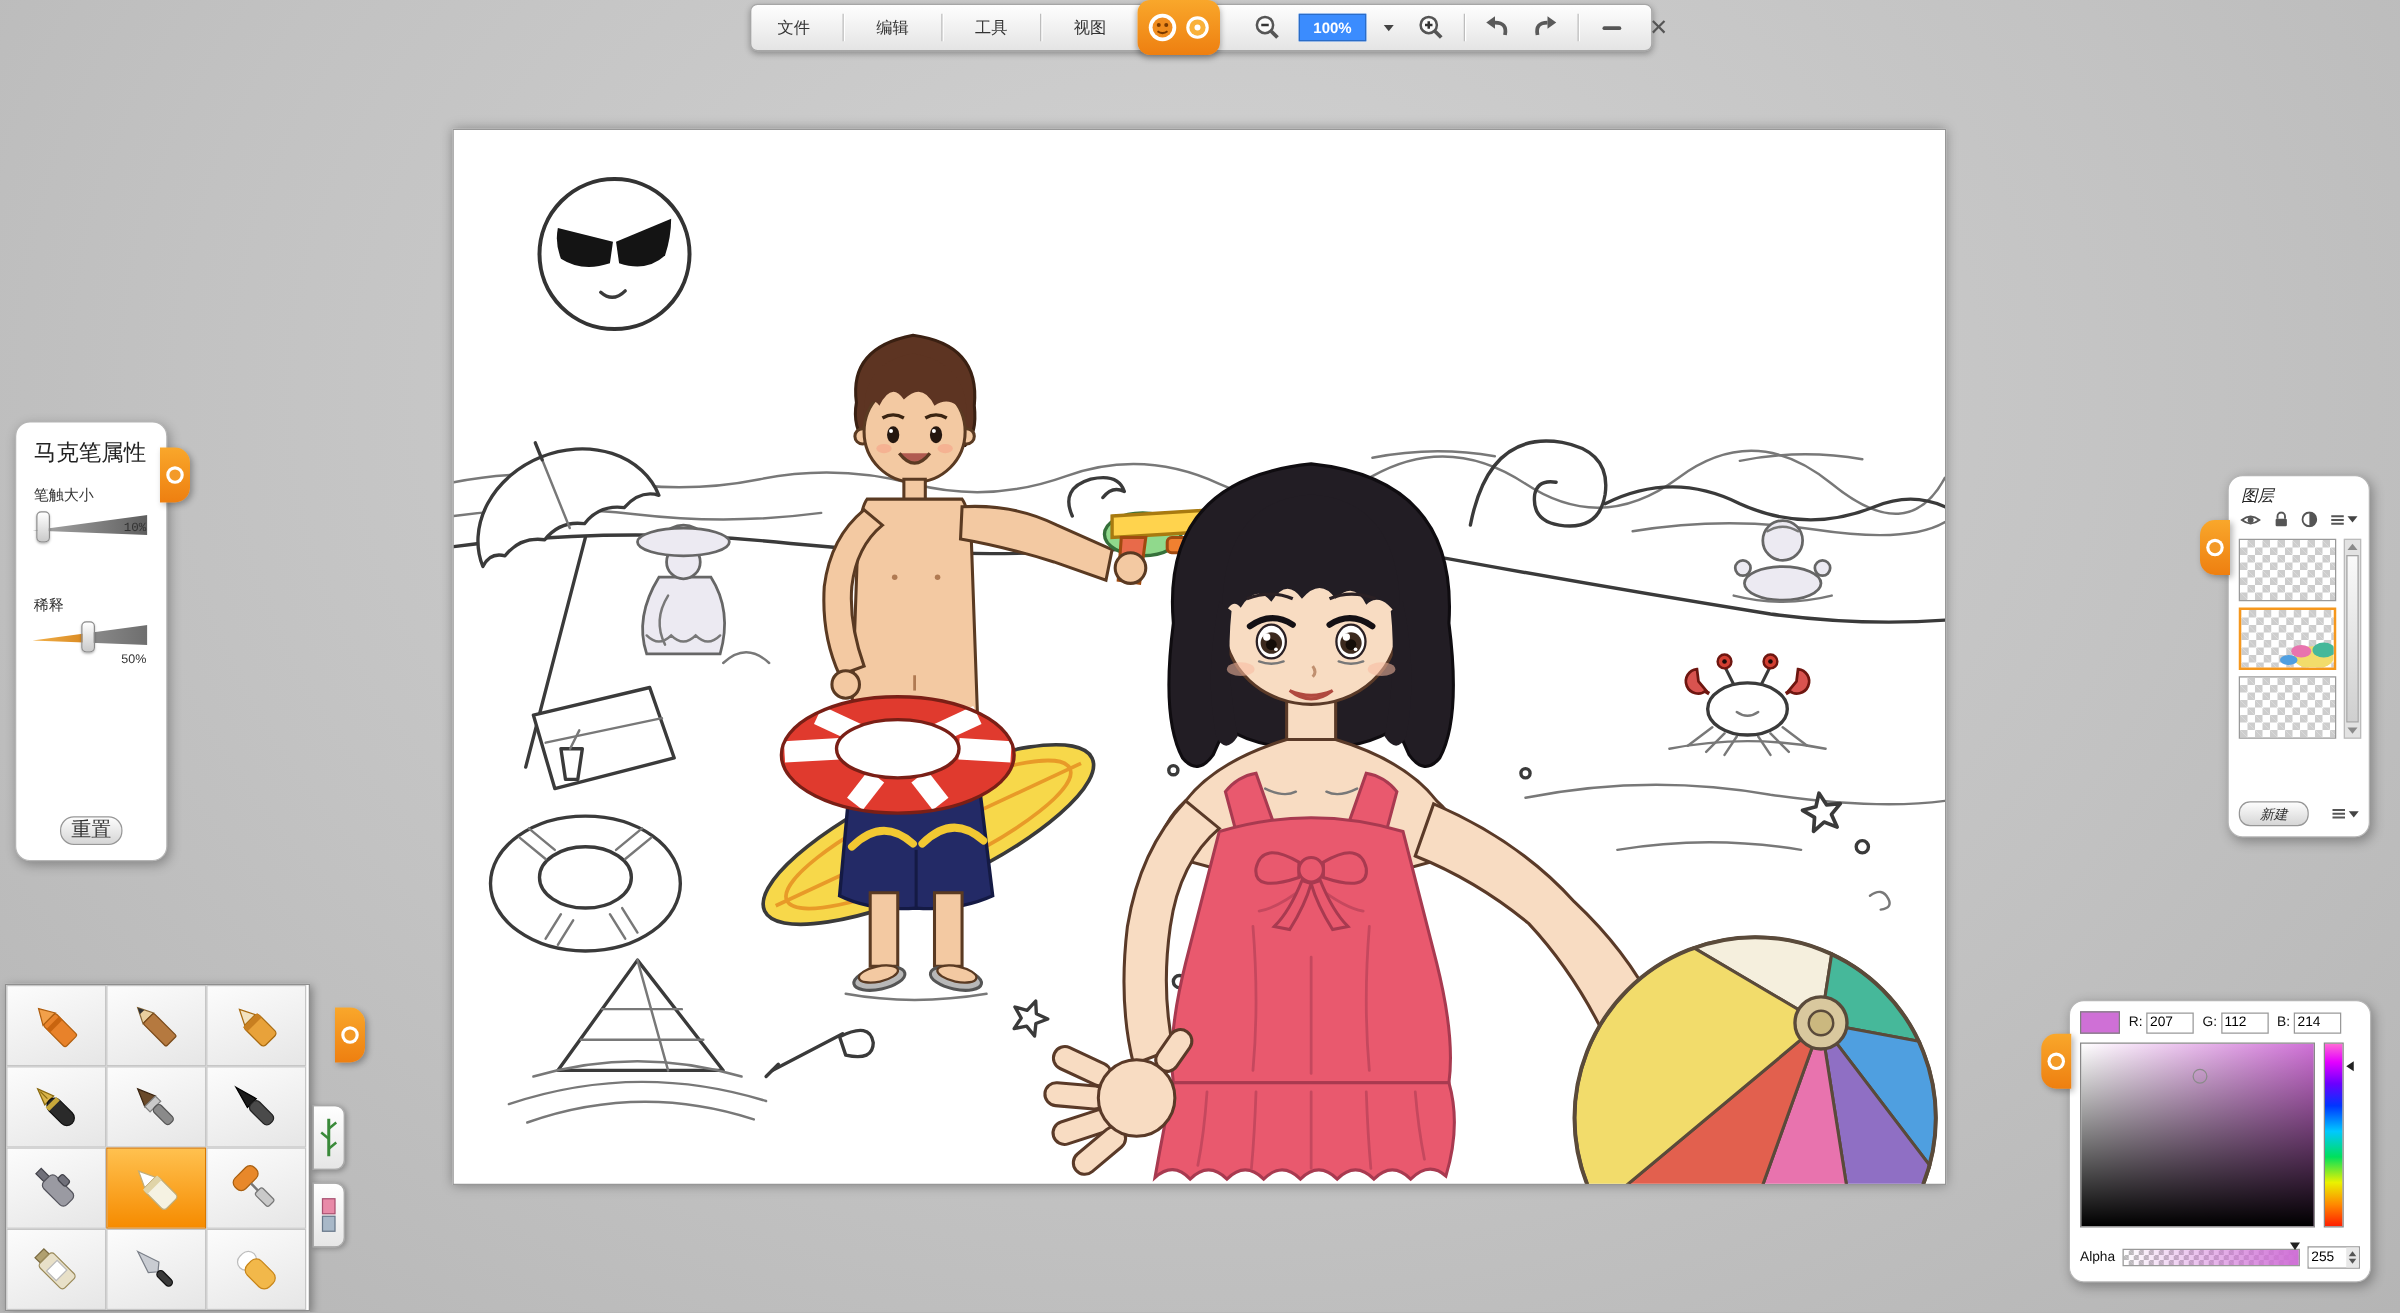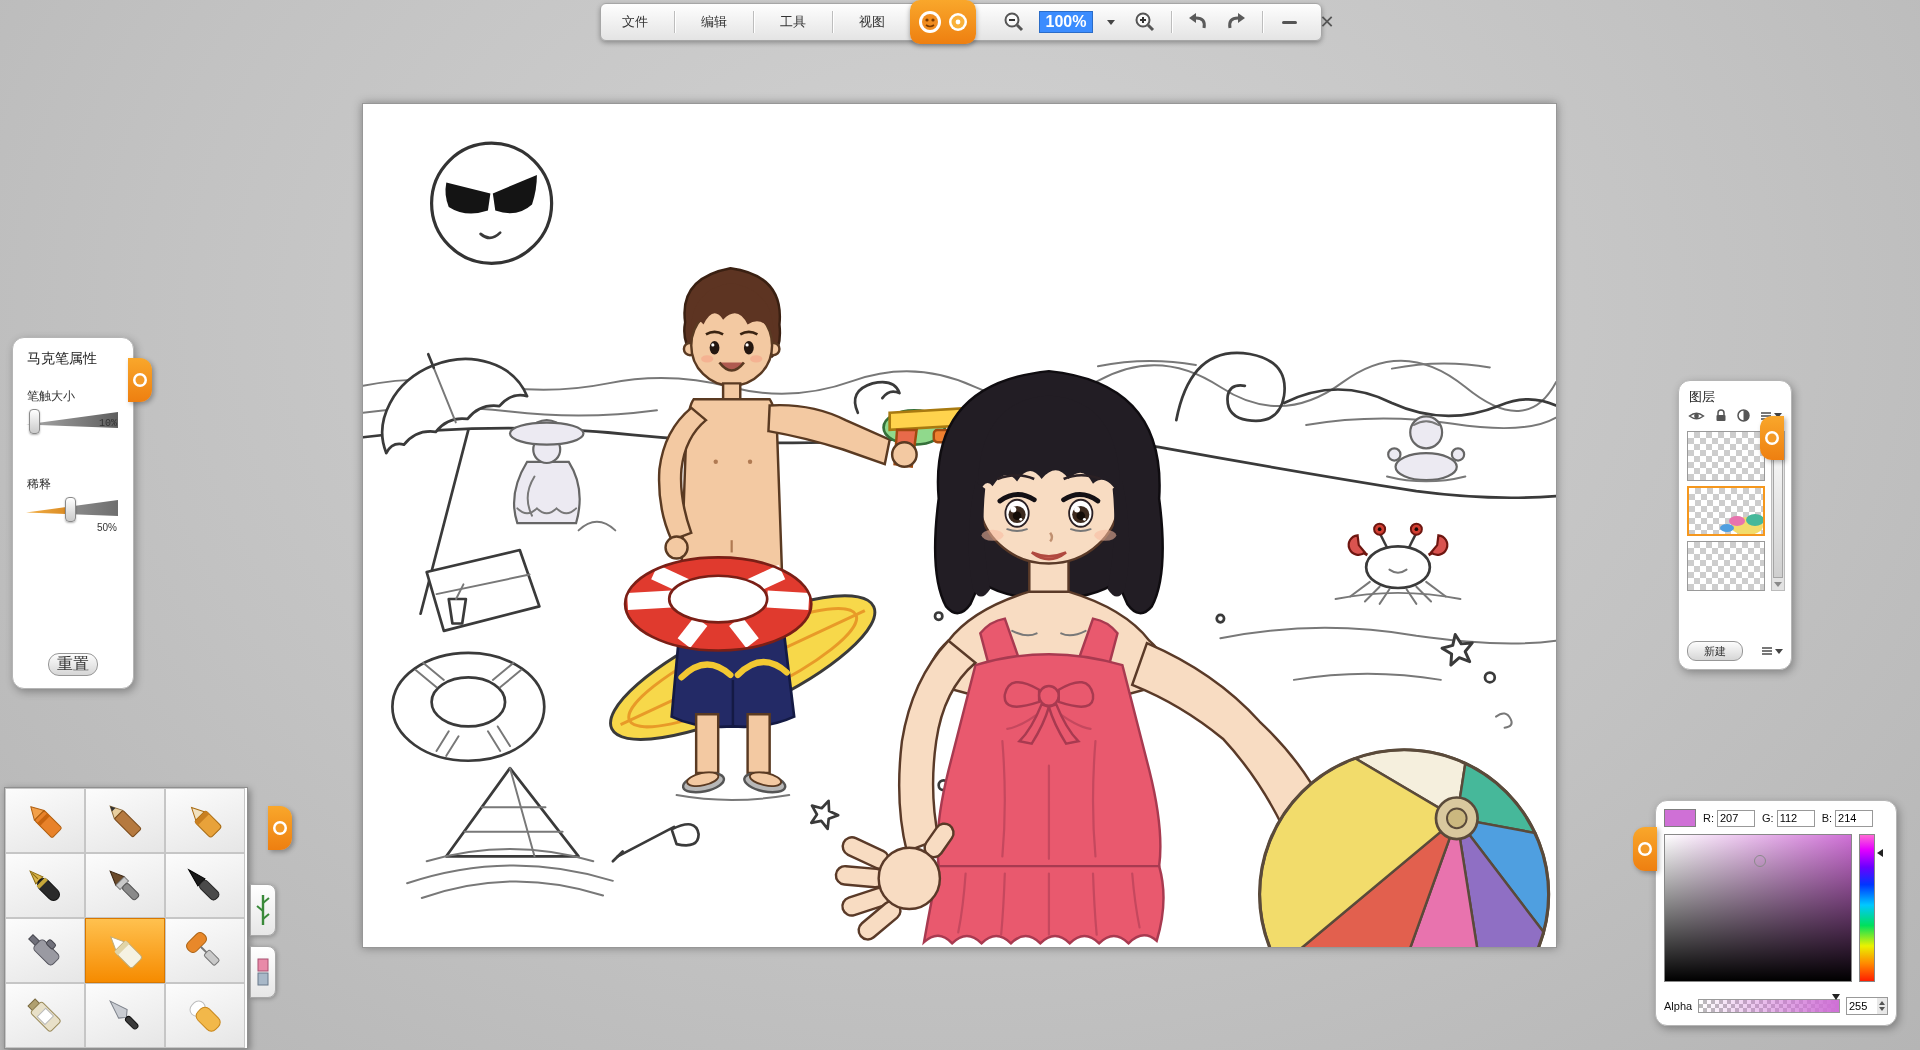--- a/index.html
+++ b/index.html
@@ -8,21 +8,21 @@
        font-family:"Liberation Sans","DejaVu Sans",sans-serif;}
 
   
   .toolbar{position:absolute;left:600px;top:3px;width:722px;height:38px;display:flex;align-items:center;
            background:linear-gradient(#fefefe,#e4e4e4);border:1px solid #a6a6a6;border-radius:6px;
            box-shadow:0 2px 5px rgba(0,0,0,.3);padding:0 8px;box-sizing:border-box;gap:12px;}
   .menu-item{padding:0 13px;font-size:13px;color:#333;height:26px;line-height:26px;white-space:nowrap;}
   .vsep{width:1px;height:22px;background:#bdbdbd;box-shadow:1px 0 0 #fff;margin:0 1px;flex:none;}
   .tb-spacer{flex:1;}
   .tb-btn{width:26px;height:26px;display:flex;align-items:center;justify-content:center;flex:none;}
-  .zoom-field{width:52px;height:20px;background:#3b8cfe;color:#fff;font-size:16px;font-weight:bold;
+  .zoom-field{width:52px;height:20px;background:#3b8cfe;color:#fff;font-size:12px;font-weight:bold;
               display:flex;align-items:center;justify-content:center;border:1px solid #2a6cc8;flex:none;}
   .caret-down{width:0;height:0;border-left:4px solid transparent;border-right:4px solid transparent;
               border-top:5px solid #444;margin:0 5px 0 2px;flex:none;}
   .min-glyph{width:15px;height:3px;background:#555;border-radius:2px;}
   .close-glyph{font-size:18px;color:#555;font-weight:bold;line-height:1;}
   .toolbar-handle{position:absolute;left:910px;top:0;width:66px;height:44px;border-radius:10px;
                   background:linear-gradient(#f9a72b,#ee7f10);box-shadow:0 2px 5px rgba(0,0,0,.35);
                   display:flex;align-items:center;justify-content:center;gap:4px;z-index:20;}
 
   
@@ -32,21 +32,21 @@
 
   
   .fpanel{position:absolute;background:#fff;border:1px solid #b5b5b5;border-radius:12px;
           box-shadow:2px 3px 9px rgba(0,0,0,.3);}
   .ptab{position:absolute;background:linear-gradient(#f9a72b,#ee7f10);box-shadow:2px 2px 5px rgba(0,0,0,.3);
         width:24px;height:44px;display:flex;align-items:center;justify-content:center;z-index:5;}
   .ptab.r{border-radius:0 12px 12px 0;}
   .ptab.l{border-radius:12px 0 0 12px;}
 
   
-  .mp-title{position:absolute;top:12px;left:14px;font-size:14px;color:#222;}
+  .mp-title{position:absolute;top:12px;left:14px;font-size:18px;color:#222;}
   .mp-label{position:absolute;left:14px;font-size:12px;color:#333;}
   .wedge{position:absolute;left:13px;width:92px;height:16px;clip-path:polygon(0 78%,100% 0,100% 100%);}
   .w1{background:linear-gradient(to right,#ababab,#5e5e5e);}
   .w2{background:linear-gradient(to right,#f2b14a 0%,#d8871f 49%,#8a8a8a 51%,#6e6e6e 100%);}
   .shandle{position:absolute;top:-4px;width:9px;height:23px;border-radius:4px;
            background:linear-gradient(#fff,#cacaca);border:1px solid #8a8a8a;box-shadow:0 1px 2px rgba(0,0,0,.3);}
   .mp-val{position:absolute;right:16px;font-size:10px;color:#333;}
   .mp-reset{position:absolute;bottom:12px;left:50%;transform:translateX(-50%);width:48px;height:21px;
             border-radius:11px;background:linear-gradient(#fdfdfd,#d6d6d6);border:1px solid #979797;
             font-size:16px;color:#333;display:flex;align-items:center;justify-content:center;}
@@ -597,21 +597,21 @@
       <line x1="7" y1="26" x2="13" y2="21" stroke="#3a8a3a" stroke-width="2"></line>
     </svg>
   </div>
   <div class="mini" style="left:250px;top:946px;">
     <svg width="14" height="30">
       <rect x="2" y="2" width="10" height="12" fill="#e88aa8" stroke="#a85070"></rect>
       <rect x="2" y="16" width="10" height="12" fill="#a8b8c8" stroke="#68788a"></rect>
     </svg>
   </div>
 
-  <div class="fpanel" style="left:1678px;top:380px;width:112px;height:288px;">
+  <div class="fpanel" style="left:1782px;top:380px;width:112px;height:288px;font-style:italic;">
     <div class="lp-title">图层</div>
     <div class="lp-icons">
       <svg width="17" height="12">
         <path d="M1.5 6 Q8.5 0.5 15.5 6 Q8.5 11.5 1.5 6 Z" fill="none" stroke="#555" stroke-width="1.5"></path>
         <circle cx="8.5" cy="6" r="2.4" fill="#555"></circle>
       </svg>
       <svg width="12" height="13">
         <path d="M3 6 L3 4 A3 3 0 0 1 9 4 L9 6" fill="none" stroke="#555" stroke-width="1.5"></path>
         <rect x="1.5" y="6" width="9" height="6" rx="1" fill="#555"></rect>
       </svg>

